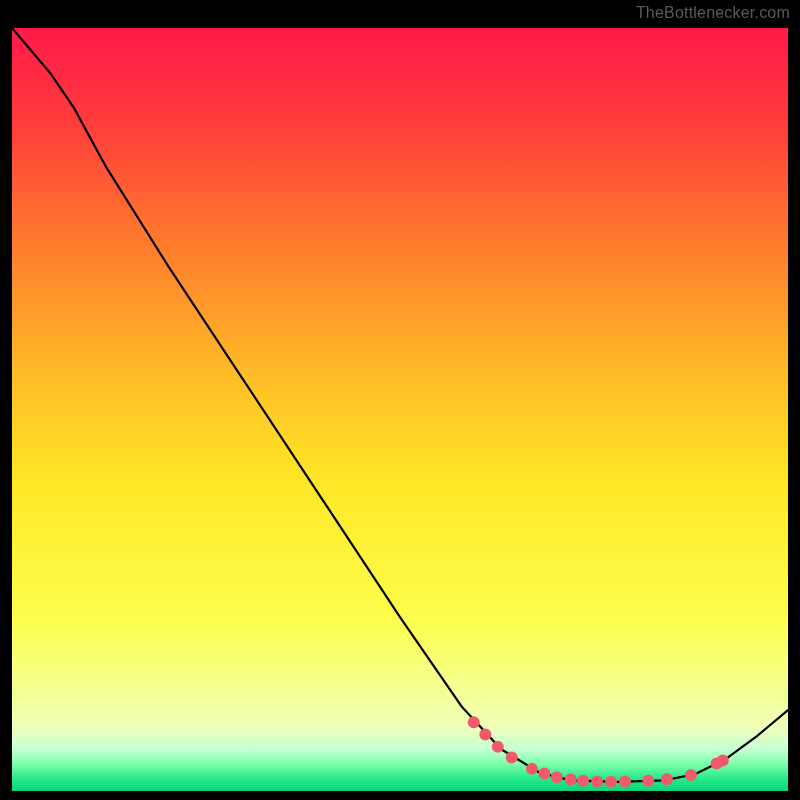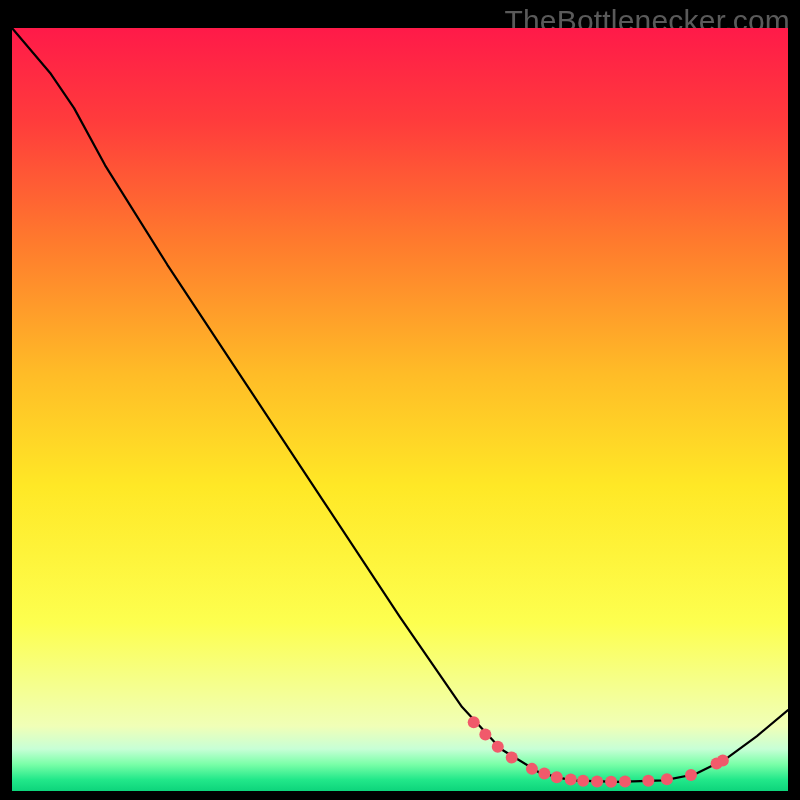--- a/index.html
+++ b/index.html
@@ -15,21 +15,21 @@
   .wrapper {
     width: 800px;
     height: 800px;
     position: relative;
     background: #000;
   }
   .watermark {
     position: absolute;
     top: 4px;
     right: 10px;
-    font-size: 30px;
+    font-size: 16px;
     color: #5a5a5a;
     font-weight: 500;
     letter-spacing: 0.2px;
   }
   .plot {
     position: absolute;
     left: 12px;
     top: 28px;
     width: 776px;
     height: 763px;

